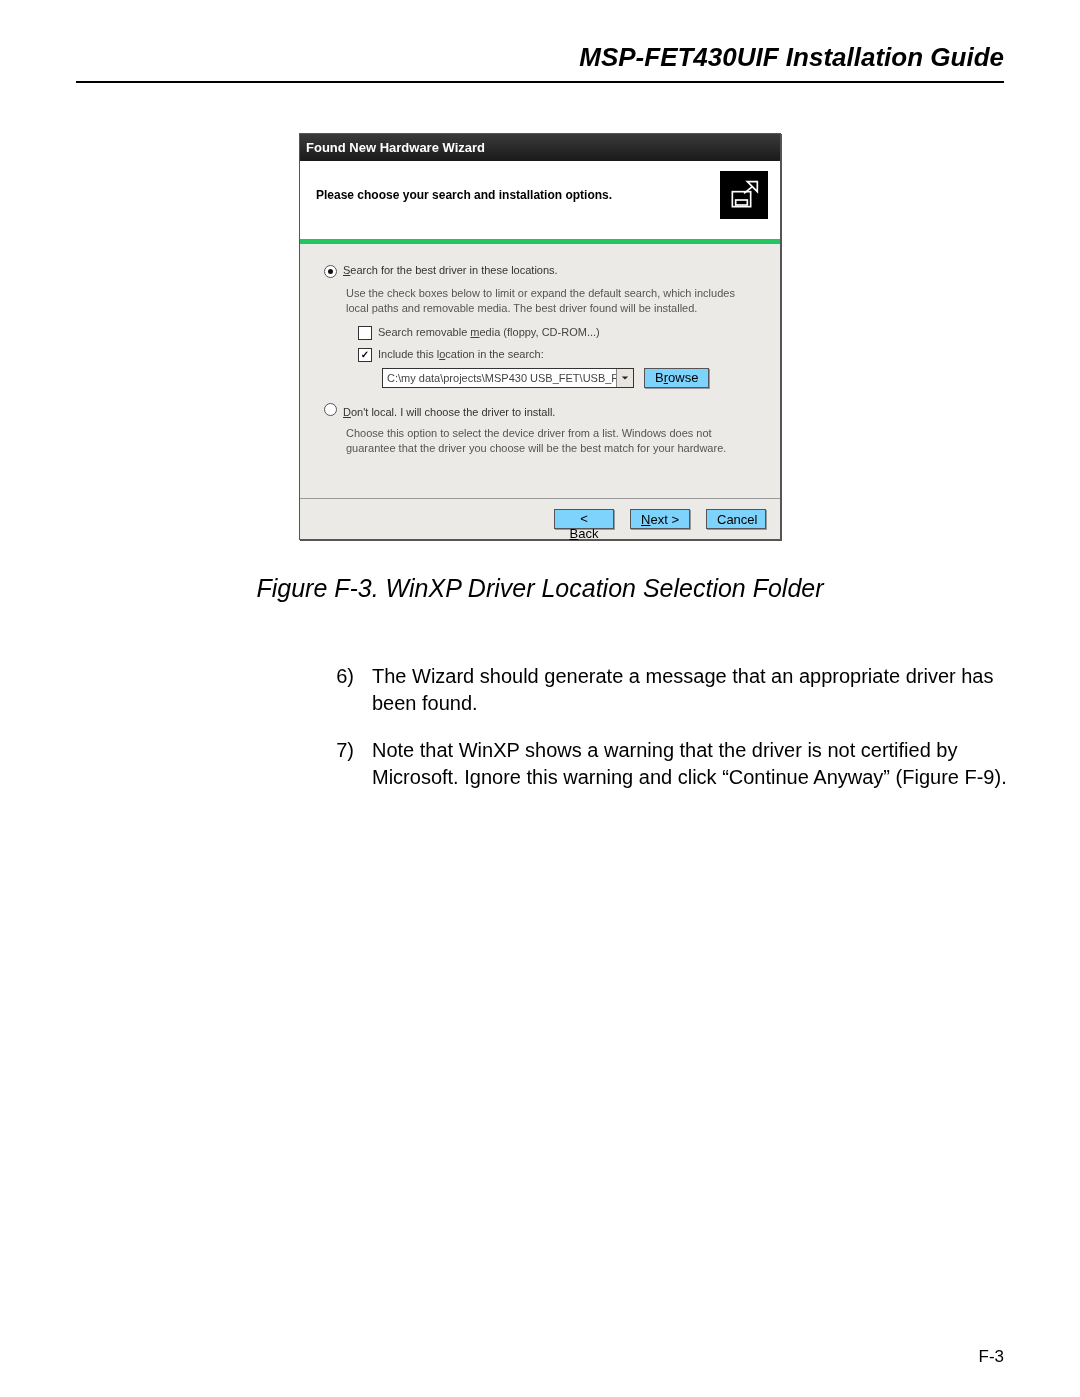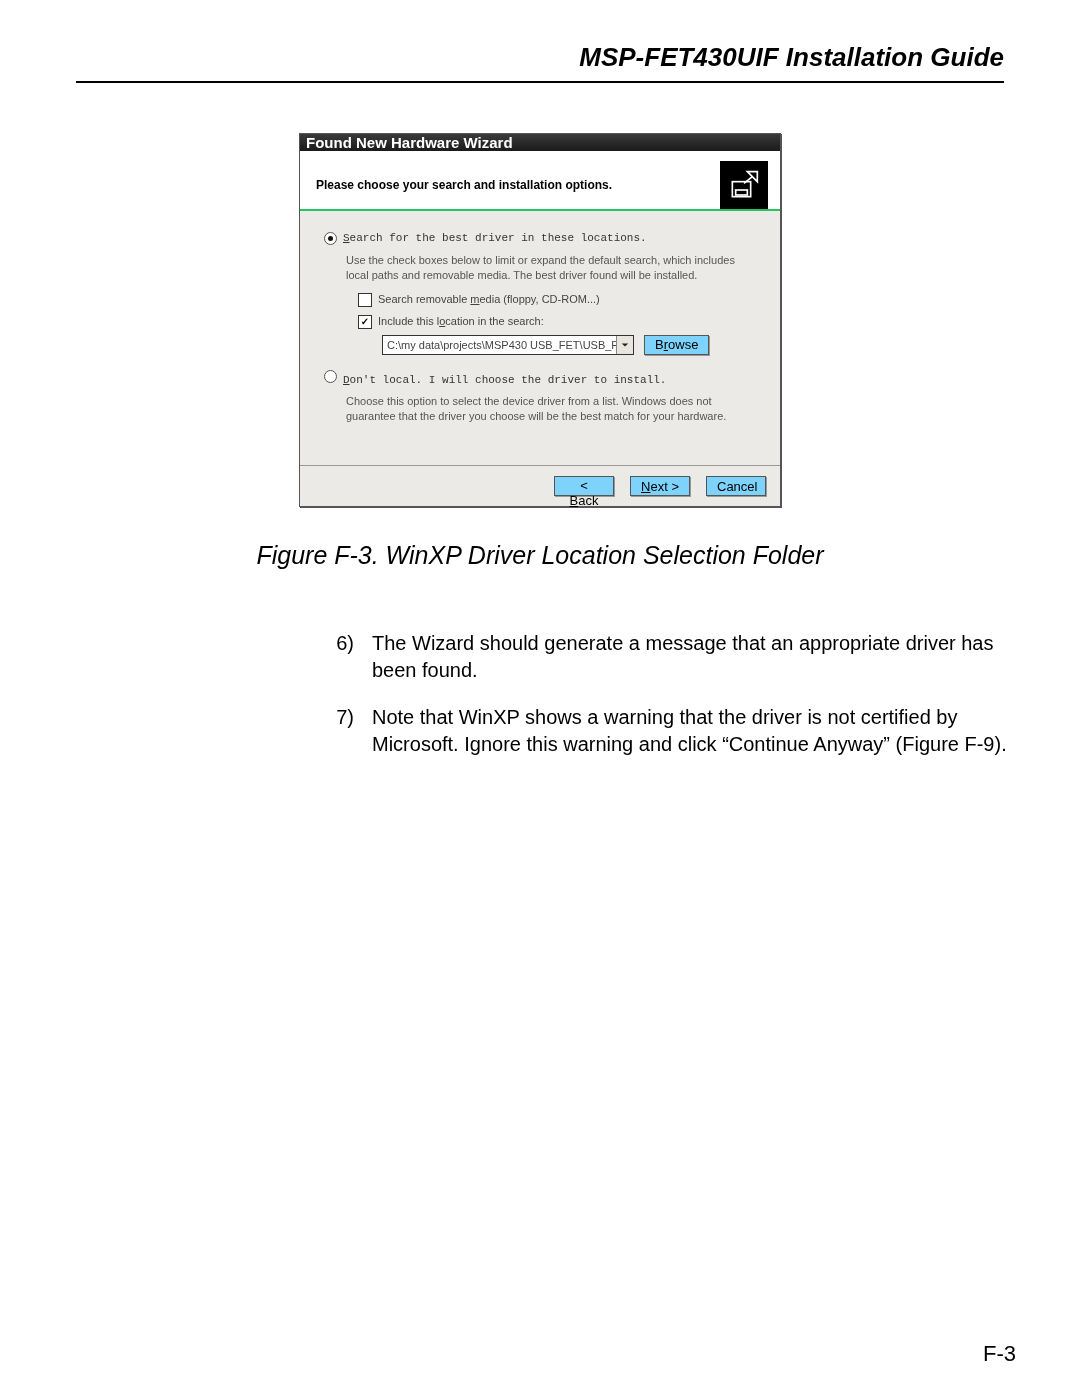--- a/index.html
+++ b/index.html
@@ -41,30 +41,30 @@
     border: 1px solid #555;
     box-shadow: 1px 1px 0 #555;
     text-align: left;
     background: #eceae6;
     font-family: Tahoma, Arial, sans-serif;
   }
   .titlebar {
     background: linear-gradient(#3a3a3a, #1a1a1a);
     color: #fff;
     font-weight: bold;
-    font-size: 15px;
-    padding: 0 6px;
+    font-size: 13px;
+    padding: 6px 6px;
   }
   .topband {
     background: #ffffff;
-    padding: 10px 12px 0 16px;
+    padding: 10px 12px 20px 16px;
     display: flex;
     align-items: center;
     justify-content: space-between;
-    border-bottom: 2px solid #22c55e;
+    border-bottom: 5px solid #22c55e;
   }
   .topband .prompt {
     font-weight: bold;
     font-size: 12px;
     padding-right: 12px;
   }
   .icon-box {
     width: 48px;
     height: 48px;
     background: #000;
@@ -78,21 +78,20 @@
     padding: 18px 24px 16px 24px;
     font-size: 11px;
     color: #444;
     min-height: 220px;
   }
   .radio-row {
     display: flex;
     align-items: baseline;
     gap: 6px;
     margin-top: 2px;
-    font-family: Liberation Mono, monospace;
   }
   .radio-row .r {
     width: 11px; height: 11px; border: 1px solid #555; border-radius: 50%;
     display: inline-flex; align-items: center; justify-content: center; flex: 0 0 auto;
     background: #fff; margin-top: 1px;
   }
   .radio-row .r.sel::after {
     content: ""; width: 5px; height: 5px; background: #111; border-radius: 50%;
   }
   .radio-text { font-size: 11px; color: #333; }
@@ -161,23 +160,23 @@
     line-height: 1.35;
   }
   .step {
     display: flex;
     gap: 18px;
     margin-bottom: 20px;
   }
   .step .num { flex: 0 0 28px; text-align: right; }
   .page-num {
     position: absolute;
-    right: 64px;
+    right: 76px;
     bottom: 30px;
-    font-size: 22px;
+    font-size: 17px;
   }
 </style>
 </head>
 <body>
 
 <div class="page">
   <div class="header-title">MSP-FET430UIF Installation Guide</div>
   <hr class="hr">
 
   <div class="wizard-wrap">

